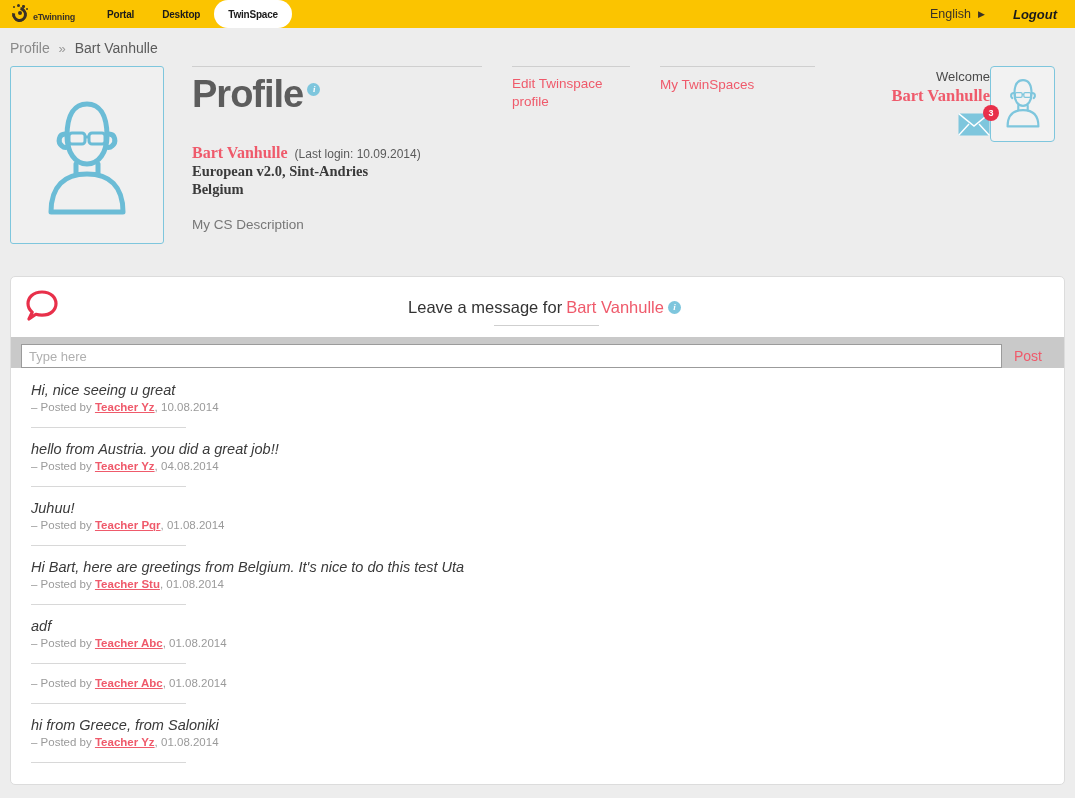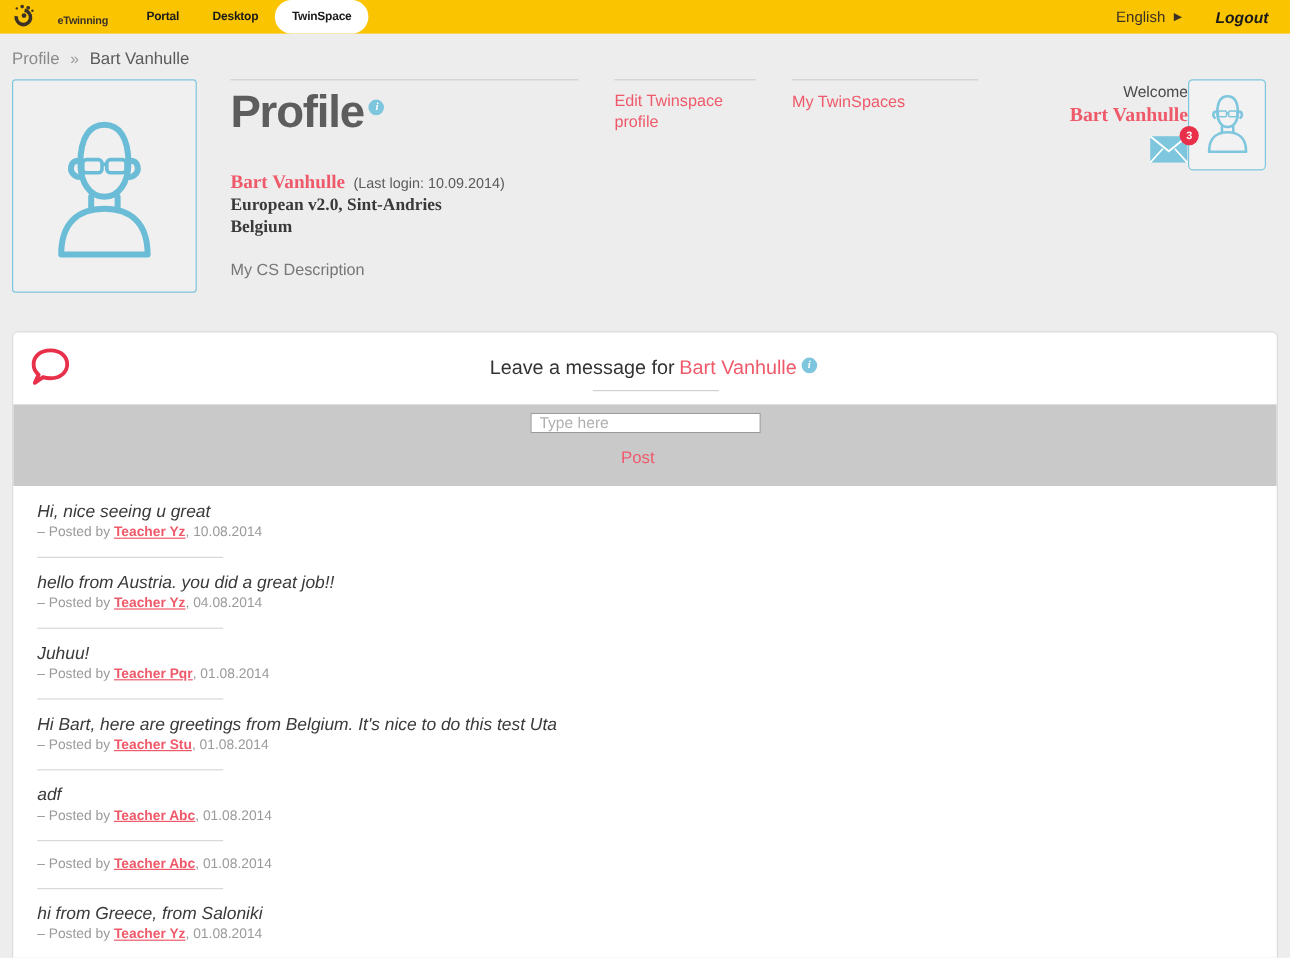--- a/index.html
+++ b/index.html
@@ -15,21 +15,21 @@
   .topbar {
     height: 28px;
     background: #fbc400;
     display: flex;
     align-items: stretch;
     position: relative;
   }
   .logo-wrap {
     display: flex; align-items: center;
     padding: 0 6px 0 10px;
-    gap: 18px;
+    gap: 3px;
   }
   .logo-mark {
     width: 20px; height: 20px;
     position: relative;
   }
   .logo-mark .ring {
     position: absolute; left: 2px; top: 3px;
     width: 15px; height: 15px;
     border-radius: 50%;
     border: 3.5px solid #3a3226;
@@ -191,32 +191,32 @@
     height: 60px;
     display: flex; align-items: center;
     padding: 0 14px;
     position: relative;
   }
   .bubble-icon { flex: none; }
   .msg-head-title {
     flex: 1; text-align: center;
     font-size: 16.5px; color: #333;
     margin-left: -20px;
-    display: flex; justify-content: center; gap: 4px;
+    display: flex; align-items: center; justify-content: center; gap: 4px;
   }
   .msg-head-title .hl { color: #ef5a6b; }
   .title-underline {
     position: absolute;
     left: 483px; bottom: 11px;
     width: 105px; height: 1px; background: #cfcfcf;
   }
   .compose-row {
     background: #c9c9c9;
-    padding: 7px 10px 16px 10px;
-    display: flex; align-items: center; gap: 12px; flex-direction: column;
+    padding: 7px 10px 0 10px;
+    display: flex; align-items: center; gap: 12px;
   }
   .compose-input {
     flex: 1;
     height: 24px;
     border: 1px solid #9b9b9b;
     background: #fff;
     font-size: 13px;
     color: #333;
     padding: 0 7px;
     font-family: "Liberation Sans", sans-serif;

